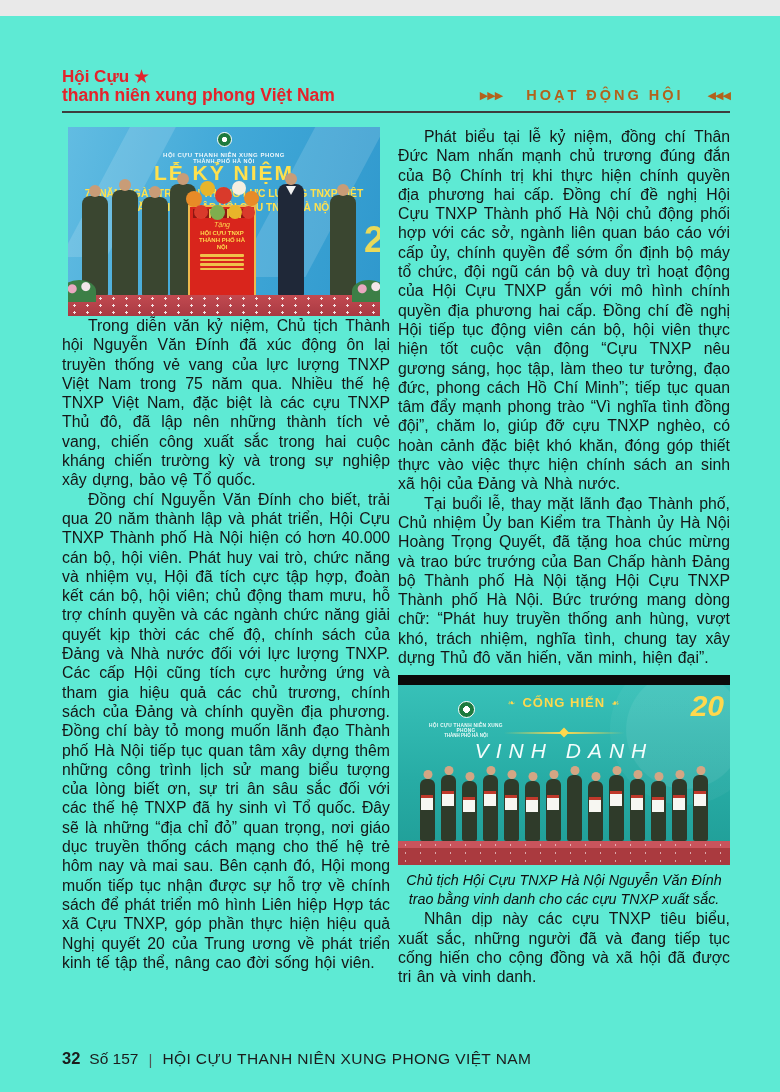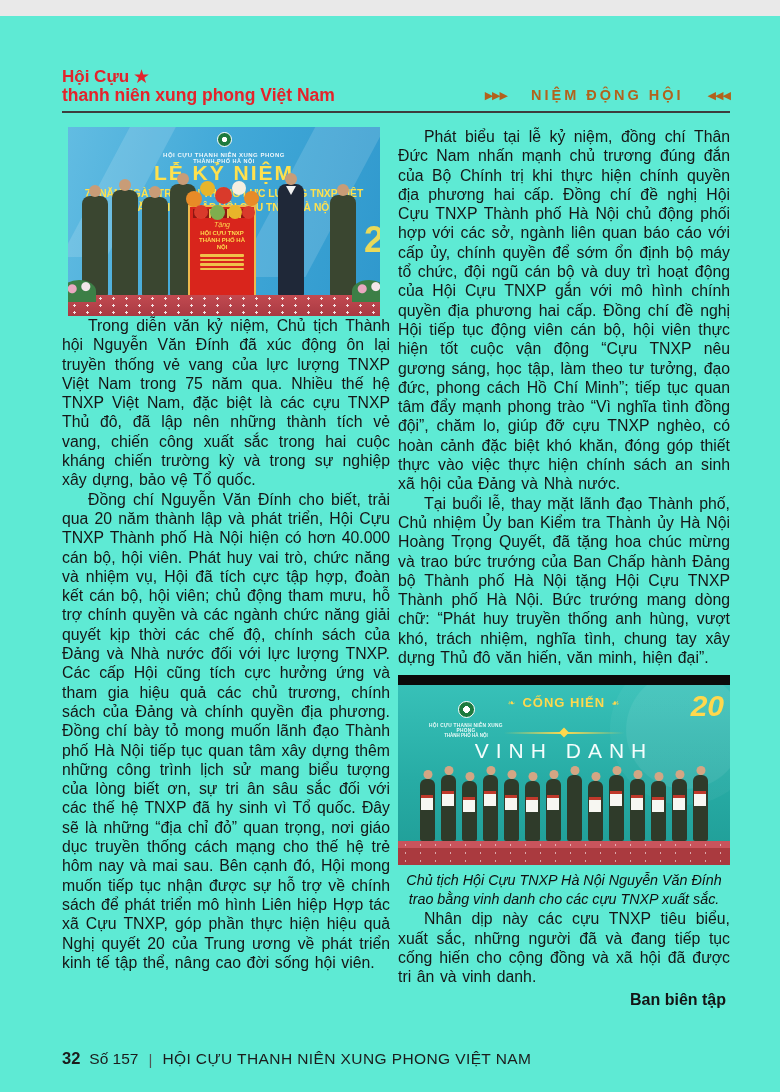--- a/index.html
+++ b/index.html
@@ -82,21 +82,21 @@
   .p2-wm{position:absolute; right:-30px; top:-20px; width:150px; height:150px; border-radius:50%; background:radial-gradient(circle,rgba(255,255,255,.10) 0 55%,rgba(255,255,255,.04) 56% 100%);}
   .p2-org{position:absolute; left:22px; top:26px; width:92px; text-align:center; color:#eafaf8;}
   .p2-logo{display:inline-block; width:15px; height:15px; border-radius:50%; background:radial-gradient(circle,#ffffff 0 30%,#1d7a3e 31% 100%); border:1px solid #fff;}
   .p2-org-l1{font-size:4.8px; font-weight:bold; letter-spacing:.3px; margin-top:1px;}
   .p2-org-l2{font-size:4.5px; font-weight:bold;}
   .p2-c1{position:absolute; top:20px; left:0; right:0; text-align:center; color:#ffd84d; font-weight:bold; font-size:13px; letter-spacing:1px;}
   .p2-c1 .wing{font-size:9px; margin:0 6px; vertical-align:1px;}
   .p2-c2{position:absolute; top:38px; left:0; right:0; text-align:center; color:#ffd84d; font-weight:bold; font-size:12px; letter-spacing:2.5px;}
   .p2-div{position:absolute; top:57px; left:50%; transform:translateX(-50%); width:120px; height:2px; background:linear-gradient(90deg,transparent,#ffd84d,transparent);}
   .p2-div::after{content:""; position:absolute; left:50%; top:-3px; width:7px; height:7px; transform:translateX(-50%) rotate(45deg); background:#ffd84d;}
-  .p2-c3{position:absolute; top:64px; left:0; right:0; text-align:center; color:#f4fdfc; font-size:21px; letter-spacing:7px; font-weight:500;}
+  .p2-c3{position:absolute; top:64px; left:0; right:0; text-align:center; color:#f4fdfc; font-size:21px; letter-spacing:7px; font-weight:500;font-style:italic;}
   .p2-20{position:absolute; right:6px; top:14px; color:#ffd84d; font-size:30px; font-weight:bold; font-style:italic;}
   .p2-crowd{position:absolute; left:0; right:0; bottom:24px; display:flex; justify-content:center; align-items:flex-end; gap:6px;}
   .p2-person{position:relative; width:15px; height:62px; background:#2f3b2a; border-radius:6px 6px 2px 2px;}
   .p2-person::before{content:""; position:absolute; top:-9px; left:50%; transform:translateX(-50%); width:9px; height:9px; border-radius:50%; background:#d3a684;}
   .p2-person::after{content:""; position:absolute; top:16px; left:1px; width:12px; height:15px; background:#f7f7f2; border-top:3.5px solid #c0392b; box-sizing:border-box;}
   .p2-person.nocert::after{display:none;}
   .p2-person:nth-child(2n){height:66px;}
   .p2-person:nth-child(3n){height:60px;}
   .p2-floor{position:absolute; left:0; right:0; bottom:0; height:24px;
     background:
@@ -115,21 +115,21 @@
 
 <div class="page">
 
   <div class="hdr">
     <div class="masthead">
       <div class="m1"><span>Hội Cựu</span><span class="star">★</span></div>
       <div class="m2">thanh niên xung phong Việt Nam</div>
     </div>
     <div class="section-tag">
       <span class="arr">▶▶▶</span>
-      <span class="sec">NIỆM ĐỘNG HỘI</span>
+      <span class="sec">HOẠT ĐỘNG HỘI</span>
       <span class="arr">◀◀◀</span>
     </div>
   </div>
   <div class="hdr-rule"></div>
 
   <div class="columns">
 
     <div class="col left">
       <figure class="photo1">
         <div class="streak s1"></div>
@@ -212,21 +212,20 @@
           <i class="p2-person"></i>
           <i class="p2-person"></i>
           <i class="p2-person"></i>
           <i class="p2-person"></i>
         </div>
         <div class="p2-floor"></div>
       </figure>
       <div class="caption">Chủ tịch Hội Cựu TNXP Hà Nội Nguyễn Văn Đính trao bằng vinh danh cho các cựu TNXP xuất sắc.</div>
 
       <p class="body mt10">Nhân dịp này các cựu TNXP tiêu biểu, xuất sắc, những người đã và đang tiếp tục cống hiến cho cộng đồng và xã hội đã được tri ân và vinh danh.</p>
-      <div class="byline">Ban biên tập</div>
     </div>
   </div>
 
   <div class="footer">
     <span class="pn">32</span>
     <span class="iss">Số 157</span>
     <span class="vbar">|</span>
     <span class="jrn">HỘI CỰU THANH NIÊN XUNG PHONG VIỆT NAM</span>
   </div>
 

